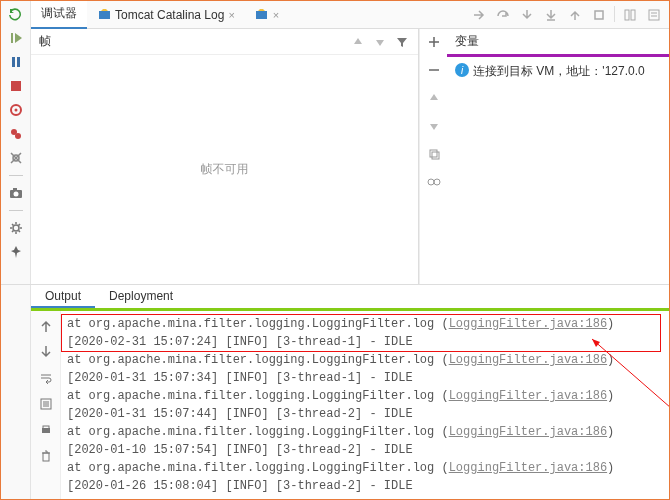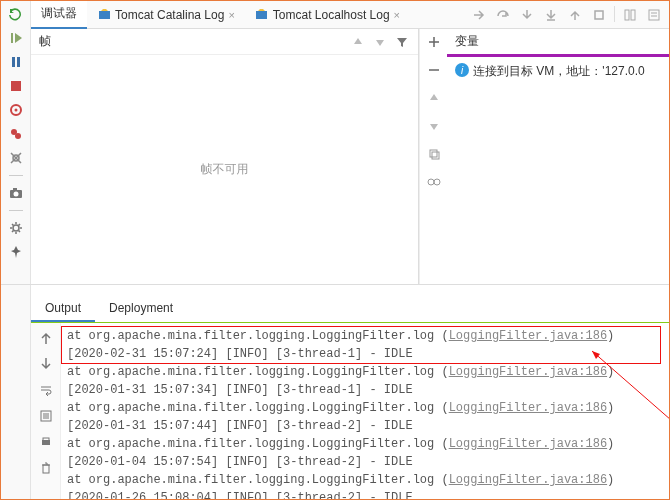--- a/index.html
+++ b/index.html
@@ -30,21 +30,21 @@
 
   .vars-panel { width:222px; display:flex; flex-direction:column; }
   .vars-header { padding:4px 8px; border-bottom:3px solid #a21caf; }
   .vars-body { padding:6px 8px; display:flex; align-items:flex-start; gap:4px; }
   .info-ico { width:14px; height:14px; border-radius:50%; background:#2f9ae0; display:inline-flex; align-items:center; justify-content:center; color:#fff; font-size:10px; font-style:italic; }
 
   .side-mid-col { width:28px; border-left:1px solid #eee; display:flex; flex-direction:column; align-items:center; padding:4px 0; gap:10px; }
   .side-mid-col .ico { width:18px; height:18px; cursor:pointer; display:flex; align-items:center; justify-content:center; }
 
   .bottom-area { display:flex; height:214px; }
-  .out-tabs { display:flex; border-bottom:1px solid #84cc16; height:26px;margin-top:12px; }
+  .out-tabs { display:flex; border-bottom:3px solid #84cc16; height:26px; }
   .out-tab { padding:4px 14px; cursor:pointer; }
   .out-tab.active { border-bottom:2px solid #3b82c4; }
   .out-body { display:flex; flex:1; overflow:hidden; }
   .out-tool-col { width:30px; border-right:1px solid #eee; display:flex; flex-direction:column; align-items:center; gap:8px; padding:6px 0; background:#fafafa; }
   .out-tool-col .ico { width:18px; height:18px; cursor:pointer; display:flex; align-items:center; justify-content:center; }
 
   .console { flex:1; font-family: "Consolas","Courier New",monospace; font-size:12px; line-height:18px; padding:4px 6px; overflow:hidden; white-space:nowrap; color:#555; position:relative; }
   .console .line { display:block; }
   .console .link { color:#888; text-decoration:underline; cursor:pointer; }
   .redbox { position:absolute; border:1.5px solid #e11; pointer-events:none; }
@@ -137,21 +137,20 @@
         <span>Tomcat Catalina Log</span>
         <span class="close">×</span>
       </div>
       <div class="tab">
         <span class="tomcat-ico">
               <svg width="13" height="13" viewBox="0 0 13 13">
                 <rect x="1" y="3" width="11" height="8" fill="#3b82c4"></rect>
                 <path d="M3 3 L5 1 L8 1 L10 3" fill="#f0c040"></path>
               </svg>
             </span>
-        <span>Tomcat Localhost Log</span>
         <span class="close">×</span>
       </div>
       <div class="tabs-spacer"></div>
       <div class="tabs-right">
         <span class="ico">
               <svg width="14" height="14">
                 <path d="M2 7h8M7 3l4 4-4 4" fill="none" stroke="#aaa" stroke-width="1.5"></path>
               </svg>
             </span>
         <span class="ico">
@@ -316,19 +315,19 @@
             <line x1="85" y1="75" x2="6" y2="6" stroke="#e11" stroke-width="1"></line>
             <path d="M6 6 L14 9 L10 14 Z" fill="#e11"></path>
           </svg>
       <span class="line">at org.apache.mina.filter.logging.LoggingFilter.log (<span class="link">LoggingFilter.java:186</span>)</span>
           <span class="line">[2020-02-31 15:07:24] [INFO] [3-thread-1] - IDLE</span>
           <span class="line">at org.apache.mina.filter.logging.LoggingFilter.log (<span class="link">LoggingFilter.java:186</span>)</span>
           <span class="line">[2020-01-31 15:07:34] [INFO] [3-thread-1] - IDLE</span>
           <span class="line">at org.apache.mina.filter.logging.LoggingFilter.log (<span class="link">LoggingFilter.java:186</span>)</span>
           <span class="line">[2020-01-31 15:07:44] [INFO] [3-thread-2] - IDLE</span>
           <span class="line">at org.apache.mina.filter.logging.LoggingFilter.log (<span class="link">LoggingFilter.java:186</span>)</span>
-          <span class="line">[2020-01-04 15:07:54] [INFO] [3-thread-2] - IDLE</span>
+          <span class="line">[2020-01-10 15:07:54] [INFO] [3-thread-2] - IDLE</span>
           <span class="line">at org.apache.mina.filter.logging.LoggingFilter.log (<span class="link">LoggingFilter.java:186</span>)</span>
           <span class="line">[2020-01-26 15:08:04] [INFO] [3-thread-2] - IDLE</span>
         </div>
     </div>
   </div>
 </div>
 
 </body></html>

